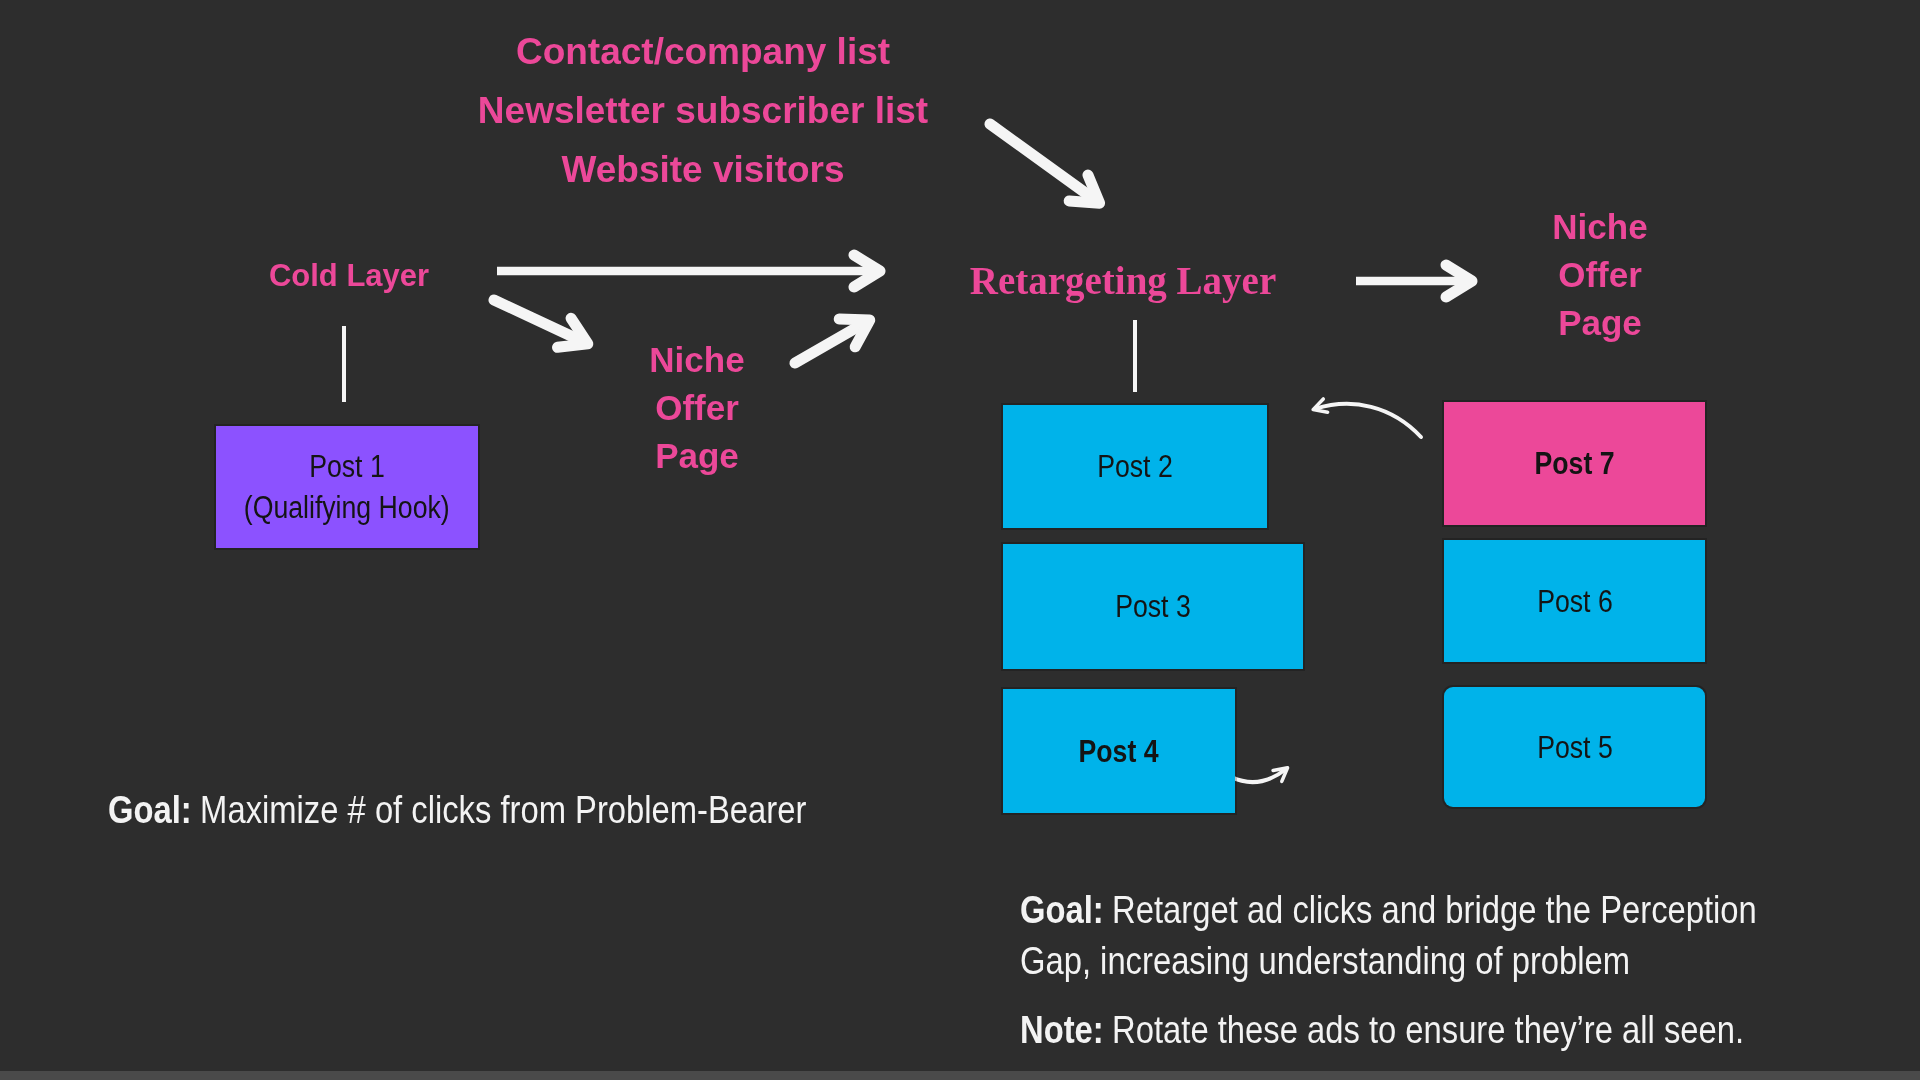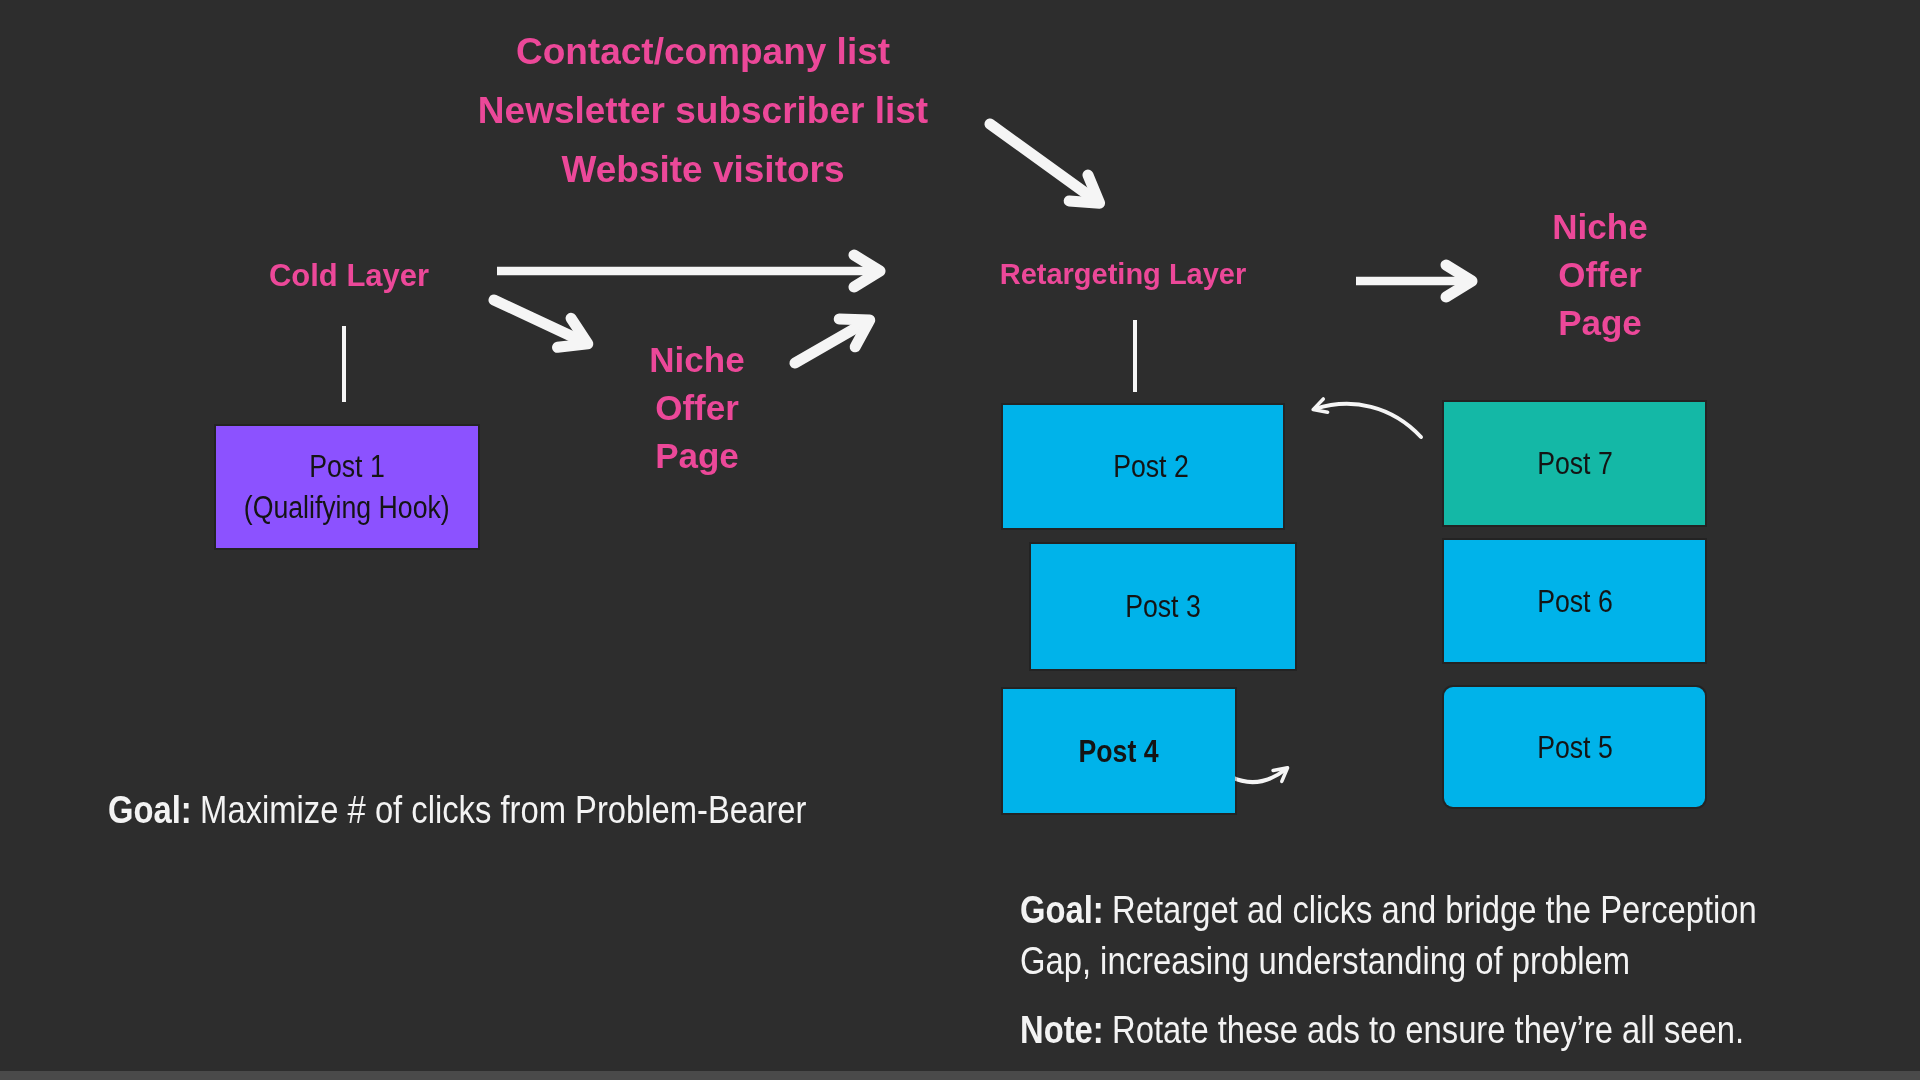--- a/index.html
+++ b/index.html
@@ -3,30 +3,30 @@
 <meta charset="utf-8">
 <style>
   html,body{margin:0;padding:0;background:#2d2d2d;}
   #canvas{position:relative;width:1920px;height:1080px;background:#2d2d2d;overflow:hidden;
           font-family:"Liberation Sans",sans-serif;}
   #arrow-layer{position:absolute;left:0;top:0;width:1920px;height:1080px;}
 
   .heading{position:absolute;color:#ec4899;font-weight:bold;text-align:center;}
   .audience{left:358px;top:22px;width:690px;font-size:37px;line-height:59px;}
   .cold{left:199px;top:258px;width:300px;font-size:31px;}
-  .retarget{left:923px;top:258px;width:400px;font-size:29px;}
+  .retarget{left:923px;top:258px;width:400px;font-size:39px;font-family:Liberation Serif, serif;}
   .niche-mid{left:572px;top:336px;width:250px;font-size:35px;line-height:48px;}
   .niche-right{left:1475px;top:203px;width:250px;font-size:35px;line-height:48px;}
 
   .box{position:absolute;display:flex;flex-direction:column;align-items:center;justify-content:center;
        color:#141414;box-shadow:0 0 0 2px rgba(0,0,0,0.22);}
   .box .bl{display:block;font-size:31px;line-height:41px;transform:scaleX(0.86);transform-origin:center;white-space:nowrap;}
   .post1{left:216px;top:426px;width:262px;height:122px;}
   .post2{left:1003px;top:405px;width:264px;height:123px;}
-  .post3{left:1003px;top:544px;width:264px;height:125px;margin-left:28px;}
+  .post3{left:1003px;top:544px;width:300px;height:125px;}
   .post4{left:1003px;top:689px;width:232px;height:124px;font-weight:bold;}
   .post7{left:1444px;top:402px;width:261px;height:123px;}
   .post6{left:1444px;top:540px;width:261px;height:122px;}
   .post5{left:1444px;top:687px;width:261px;height:120px;border-radius:9px;}
 
   .annot{position:absolute;color:#f3f3f3;font-size:39px;transform:scaleX(0.84);
          transform-origin:left top;white-space:nowrap;}
   .annot .b{font-weight:bold;margin-right:10px;}
   .goal-left{left:108px;top:788px;}
   .goal-right{left:1020px;top:884px;line-height:51px;}
@@ -80,30 +80,30 @@
     <div>Niche</div>
     <div>Offer</div>
     <div>Page</div>
   </div>
 
   <div class="box post1" style="background: rgb(140, 82, 255);">
     <span class="bl">Post 1</span>
     <span class="bl">(Qualifying Hook)</span>
   </div>
 
-  <div class="box post2" style="background: rgb(0, 179, 234); padding-left: 16px;">
+  <div class="box post2" style="background: rgb(0, 179, 234);">
     <span class="bl">Post 2</span>
   </div>
   <div class="box post3" style="background: rgb(0, 179, 234);">
     <span class="bl">Post 3</span>
   </div>
   <div class="box post4" style="background: rgb(0, 179, 234);">
     <span class="bl">Post 4</span>
   </div>
-  <div class="box post7" style="background: #14b8a6;">
+  <div class="box post7" style="background: #ec4899; font-weight: bold;">
     <span class="bl">Post 7</span>
   </div>
   <div class="box post6" style="background: rgb(0, 179, 234);">
     <span class="bl">Post 6</span>
   </div>
   <div class="box post5" style="background: rgb(0, 179, 234);">
     <span class="bl">Post 5</span>
   </div>
 
   <div class="annot goal-left">

